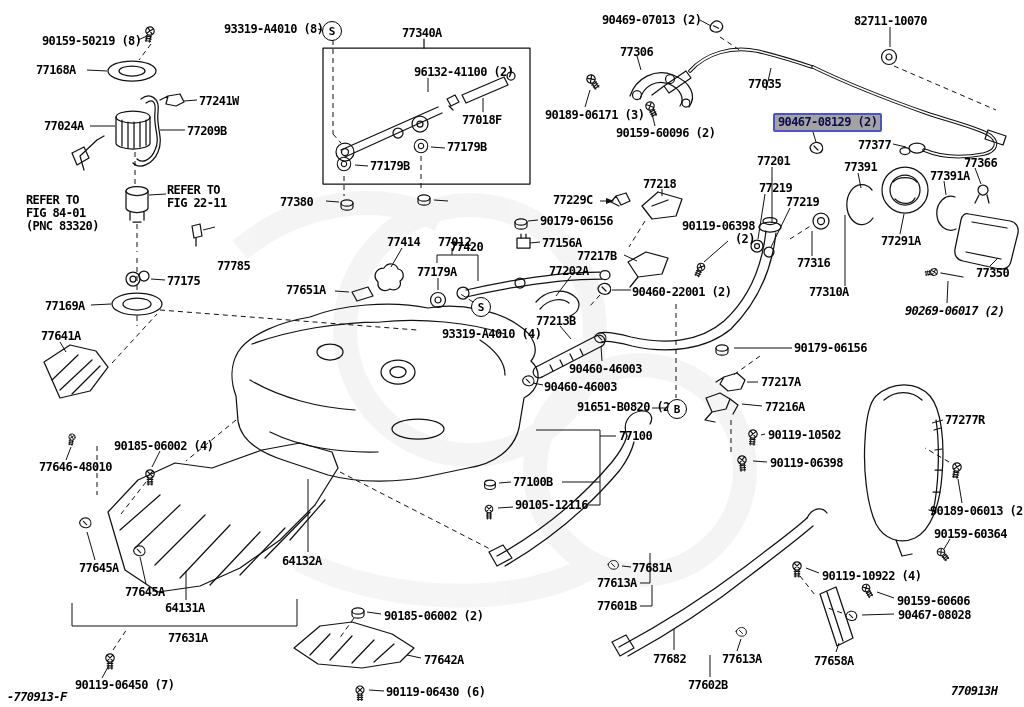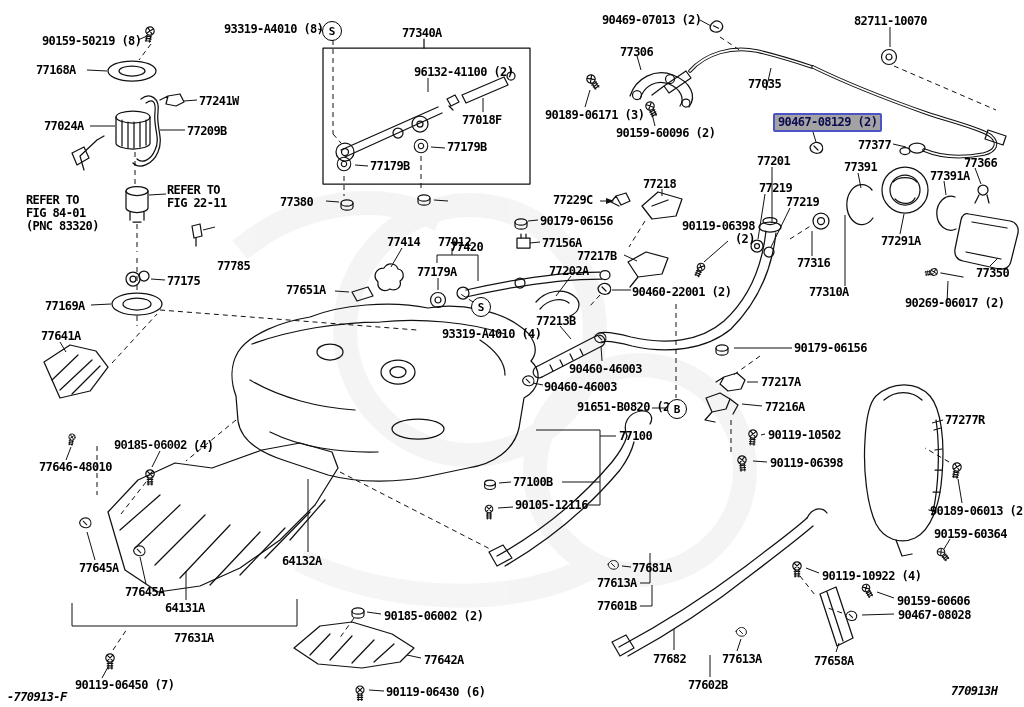--- a/index.html
+++ b/index.html
@@ -271,21 +271,21 @@
       <div class="lbl" style="left: 964px; top: 157px;">77366</div>
       <div class="lbl" style="left: 757px; top: 155px;">77201</div>
       <div class="lbl" style="left: 844px; top: 161px;">77391</div>
       <div class="lbl" style="left: 930px; top: 170px;">77391A</div>
       <div class="lbl" style="left: 759px; top: 182px;">77219</div>
       <div class="lbl" style="left: 786px; top: 196px;">77219</div>
       <div class="lbl" style="left: 881px; top: 235px;">77291A</div>
       <div class="lbl" style="left: 797px; top: 257px;">77316</div>
       <div class="lbl" style="left: 809px; top: 286px;">77310A</div>
       <div class="lbl" style="left: 976px; top: 267px;">77350</div>
-      <div class="lbl" style="left: 905px; top: 297px;">90269-06017 (2)</div>
+      <div class="lbl" style="left: 905px; top: 305px; font-style: italic;">90269-06017 (2)</div>
       <div class="lbl" style="left: 643px; top: 178px;">77218</div>
       <div class="lbl" style="left: 553px; top: 194px;">77229C</div>
       <div class="lbl" style="left: 540px; top: 215px;">90179-06156</div>
       <div class="lbl align-r" style="left: 682px; top: 220px;">90119-06398
 (2)</div>
       <div class="lbl" style="left: 542px; top: 237px;">77156A</div>
       <div class="lbl" style="left: 577px; top: 250px;">77217B</div>
       <div class="lbl" style="left: 549px; top: 265px;">77202A</div>
       <div class="lbl" style="left: 632px; top: 286px;">90460-22001 (2)</div>
       <div class="lbl" style="left: 387px; top: 236px;">77414</div>
@@ -305,26 +305,26 @@
       <div class="lbl" style="left: 765px; top: 401px;">77216A</div>
       <div class="lbl" style="left: 768px; top: 429px;">90119-10502</div>
       <div class="lbl" style="left: 770px; top: 457px;">90119-06398</div>
       <div class="lbl" style="left: 945px; top: 414px;">77277R</div>
       <div class="lbl" style="left: 930px; top: 505px;">90189-06013 (2)</div>
       <div class="lbl" style="left: 934px; top: 528px;">90159-60364</div>
       <div class="lbl" style="left: 822px; top: 570px;">90119-10922 (4)</div>
       <div class="lbl" style="left: 897px; top: 595px;">90159-60606</div>
       <div class="lbl" style="left: 898px; top: 609px;">90467-08028</div>
       <div class="lbl" style="left: 814px; top: 655px;">77658A</div>
-      <div class="lbl" style="left: 114px; top: 440px; font-family: Liberation Mono, monospace;">90185-06002 (4)</div>
+      <div class="lbl" style="left: 114px; top: 440px;">90185-06002 (4)</div>
       <div class="lbl" style="left: 39px; top: 461px; text-align: right;">77646-48010</div>
       <div class="lbl" style="left: 79px; top: 562px;">77645A</div>
       <div class="lbl" style="left: 125px; top: 586px;">77645A</div>
       <div class="lbl" style="left: 165px; top: 602px;">64131A</div>
-      <div class="lbl" style="left: 174px; top: 632px;">77631A</div>
+      <div class="lbl" style="left: 168px; top: 632px;">77631A</div>
       <div class="lbl" style="left: 75px; top: 679px;">90119-06450 (7)</div>
       <div class="lbl code" style="left: 7px; top: 691px;">-770913-F</div>
       <div class="lbl" style="left: 282px; top: 555px;">64132A</div>
       <div class="lbl" style="left: 384px; top: 610px;">90185-06002 (2)</div>
       <div class="lbl" style="left: 424px; top: 654px;">77642A</div>
       <div class="lbl" style="left: 386px; top: 686px;">90119-06430 (6)</div>
       <div class="lbl" style="left: 632px; top: 562px;">77681A</div>
       <div class="lbl" style="left: 597px; top: 577px;">77613A</div>
       <div class="lbl" style="left: 597px; top: 600px;">77601B</div>
       <div class="lbl" style="left: 653px; top: 653px;">77682</div>

